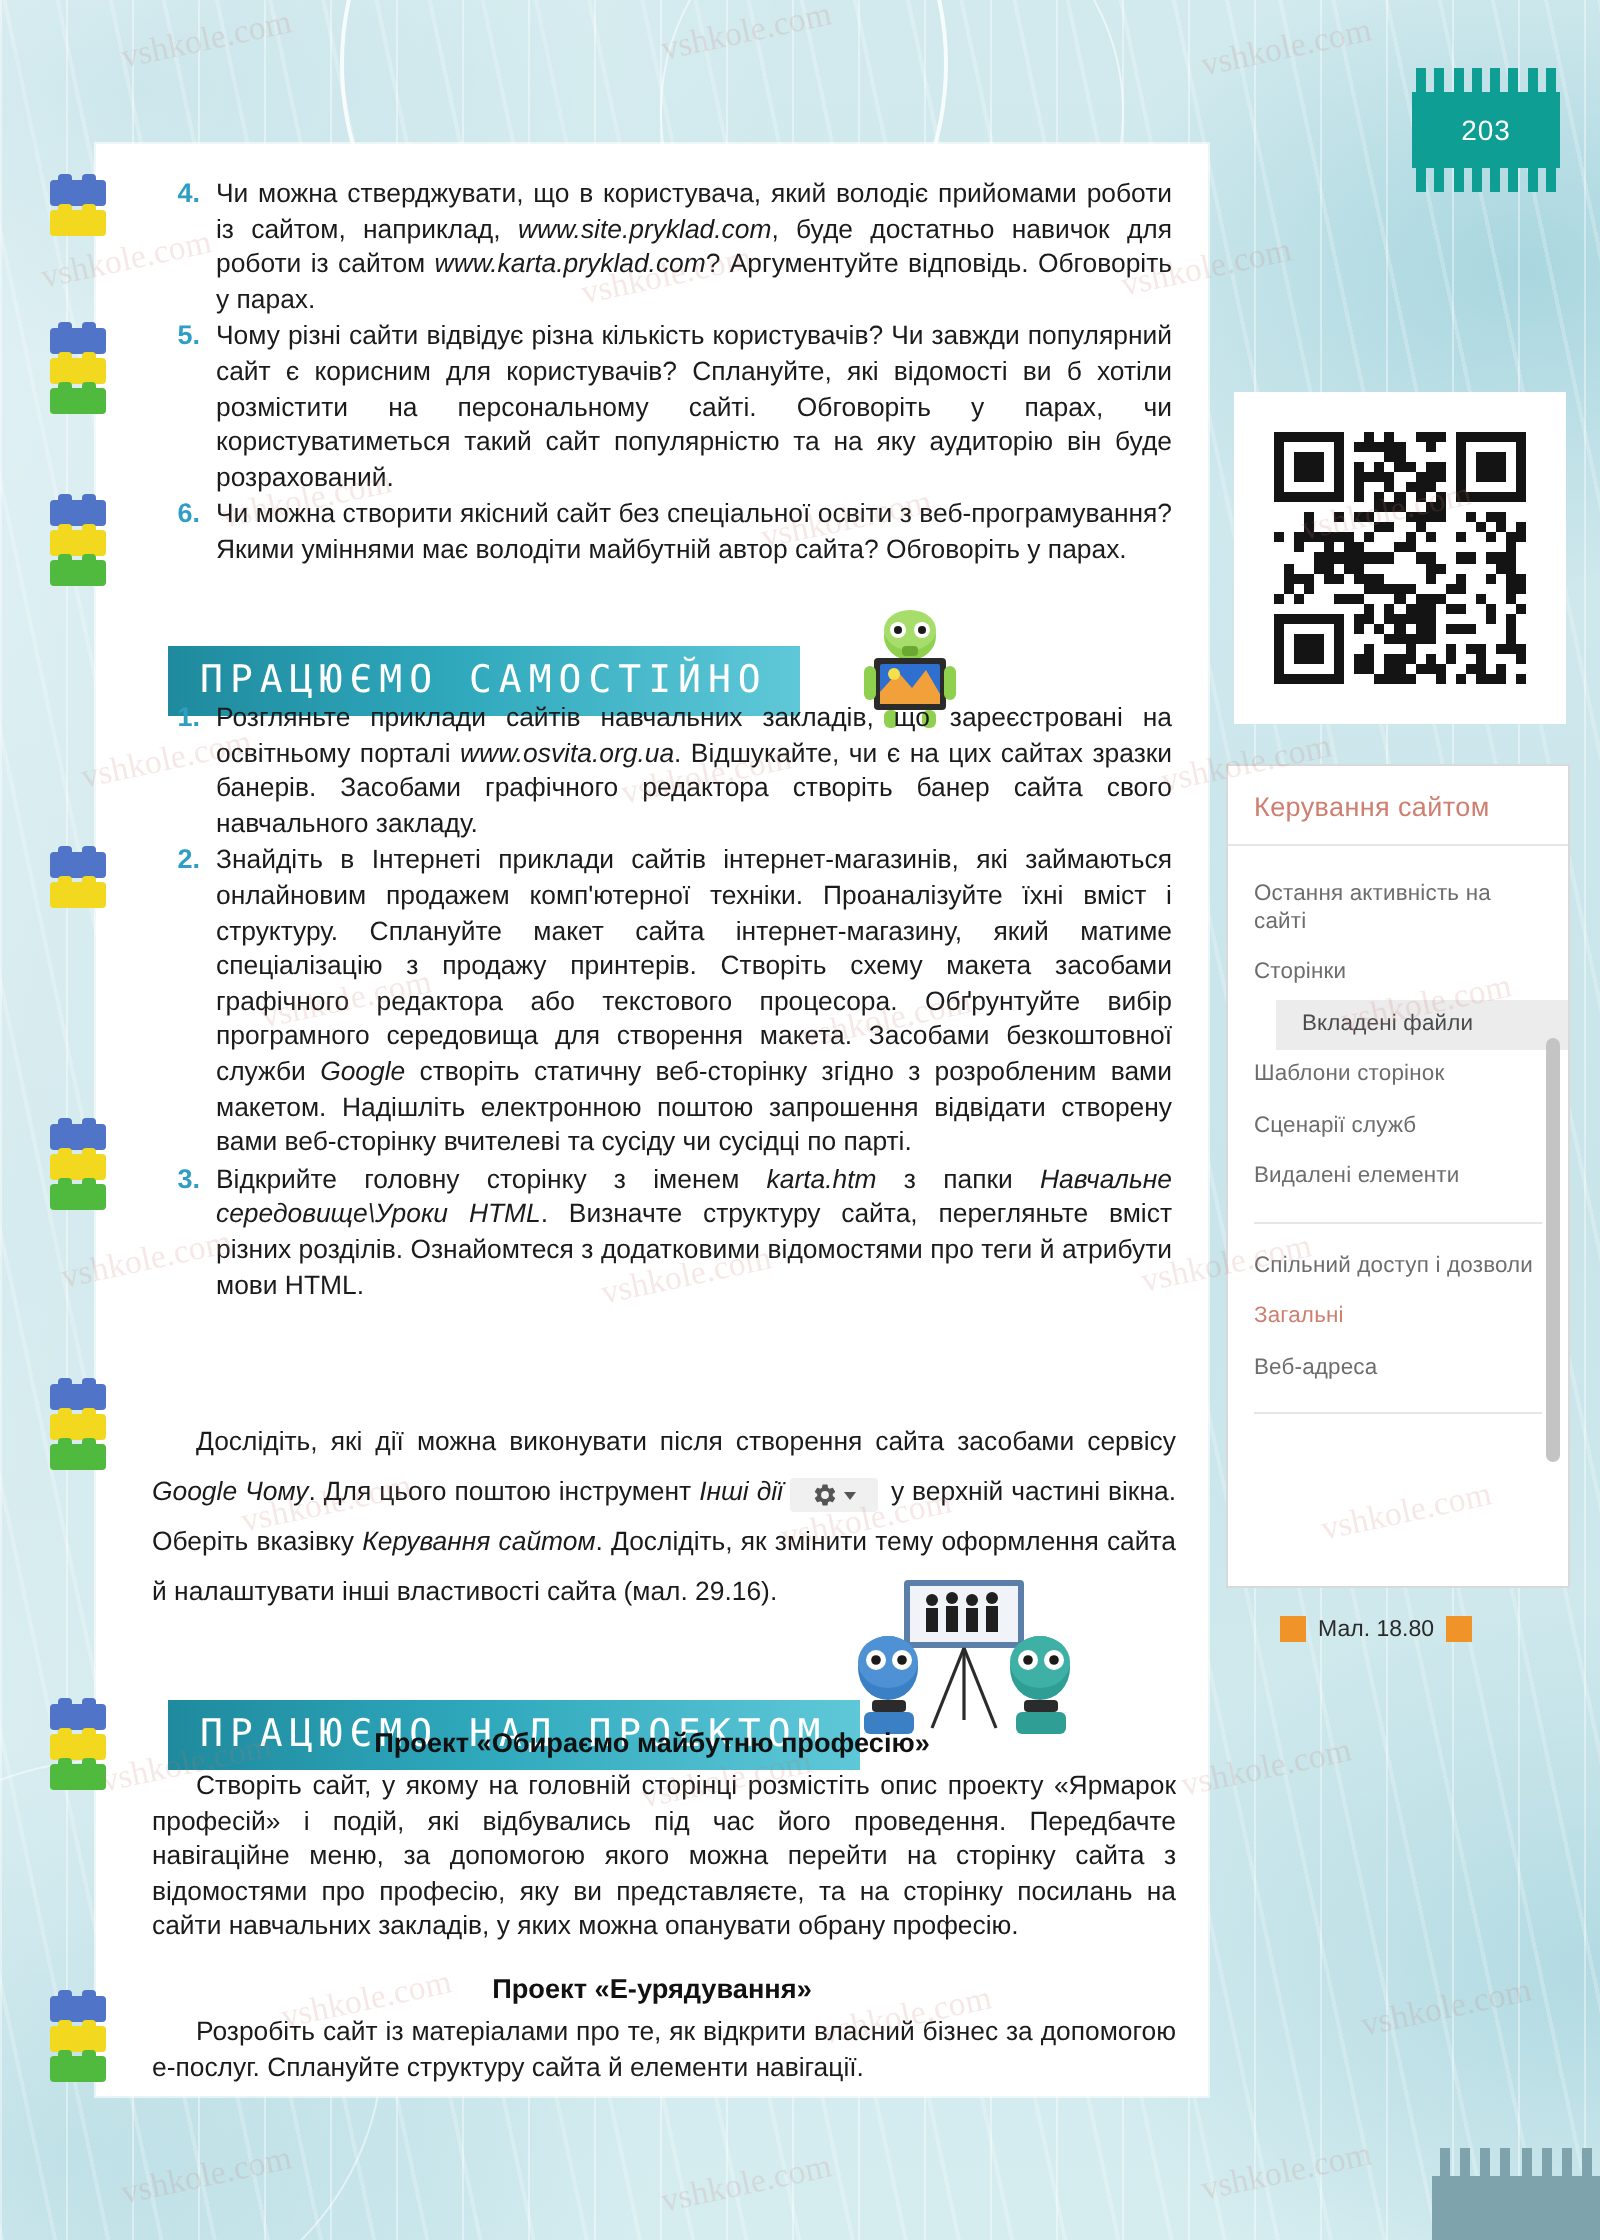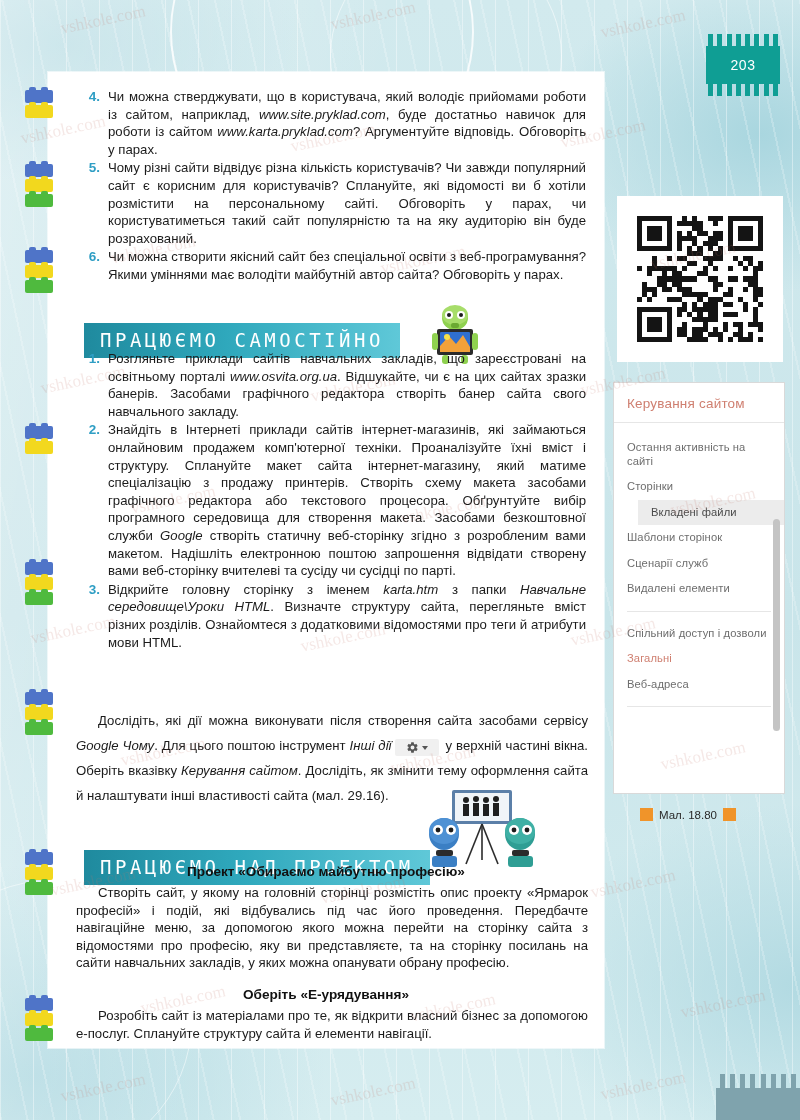--- a/index.html
+++ b/index.html
@@ -486,21 +486,21 @@
       <rect x="90" y="62" width="17" height="6" rx="2" fill="#2b2b2b"></rect>
       <rect x="86" y="68" width="25" height="11" rx="3" fill="#2f9e94"></rect>
     </svg>
   </div>
 
   <div class="proj-title" style="top:792px;">Проект «Обираємо майбутню професію»</div>
   <div class="body-p" style="left:28px; top:812px; width:512px;">
     <span class="indent"></span><span>Створіть сайт, у якому на головній сторінці розмістіть опис проекту «Ярмарок професій» і подій, які відбувались під час його проведення. Передбачте навігаційне меню, за допомогою якого можна перейти на сторінку сайта з відомостями про професію, яку ви представляєте, та на сторінку посилань на сайти навчальних закладів, у яких можна опанувати обрану професію.</span>
   </div>
 
-  <div class="proj-title" style="top:915px;">Оберіть «Е-урядування»</div>
+  <div class="proj-title" style="top:915px;">Проект «Е-урядування»</div>
   <div class="body-p" style="left:28px; top:935px; width:512px;">
     <span class="indent"></span><span>Розробіть сайт із матеріалами про те, як відкрити власний бізнес за допомогою е-послуг. Сплануйте структуру сайта й елементи навігації.</span>
   </div>
 
 </div>
 
 <div class="lego" style="top:88px;">
   <div class="brick b-blue"></div>
     <div class="brick b-yellow"></div>
 </div>

